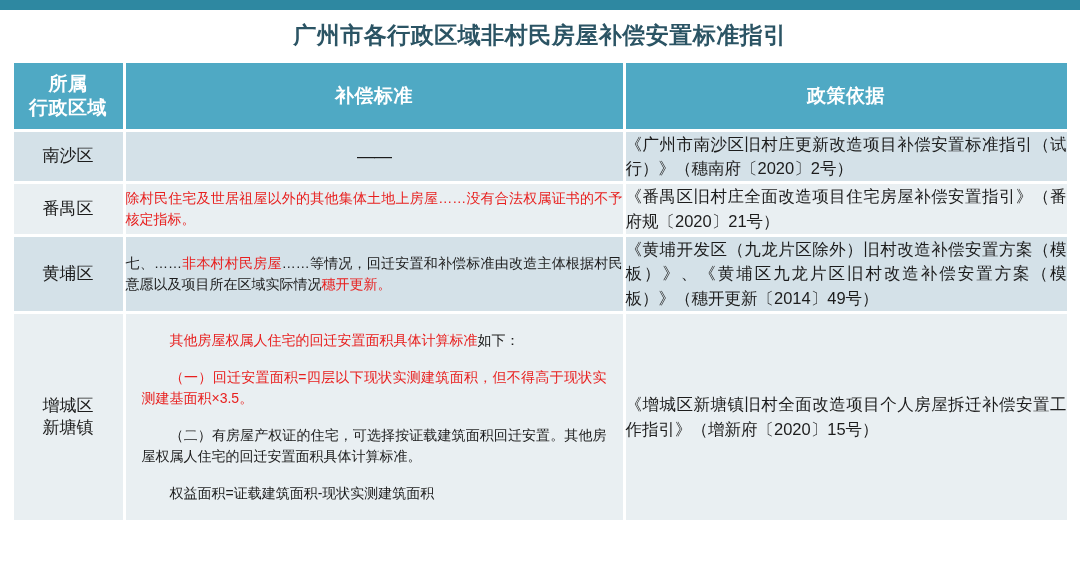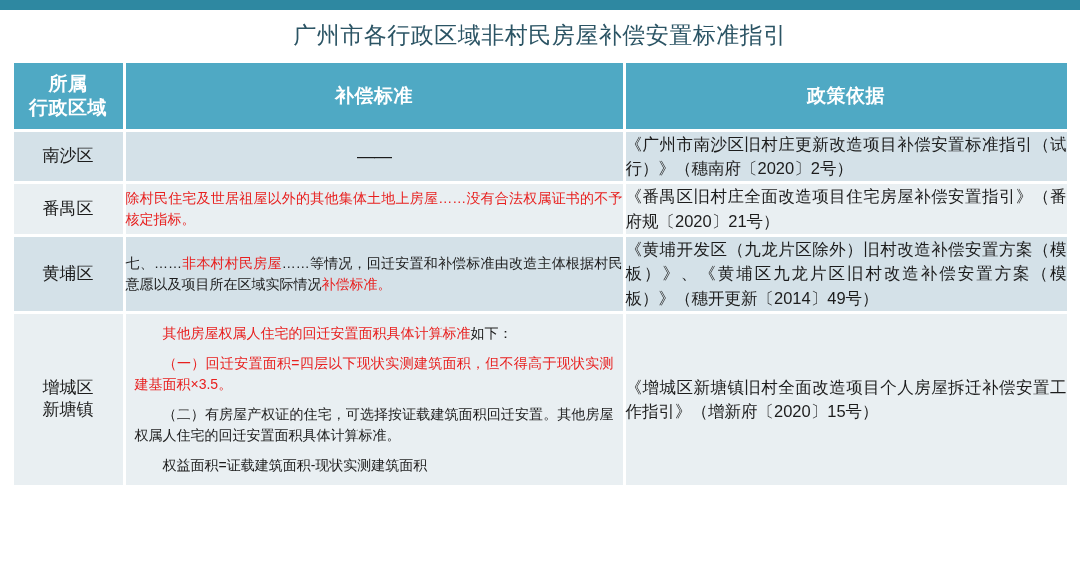--- a/index.html
+++ b/index.html
@@ -20,21 +20,21 @@
     box-sizing: border-box;
   }
   .top-bar {
     width: 100%;
     height: 10px;
     background: #2e88a1;
   }
   .doc-title {
     text-align: center;
     font-size: 23px;
-    font-weight: normal;
+    font-weight: bold;
     color: #2b5464;
     letter-spacing: 0.5px;
     padding: 12px 0 10px 0;
     line-height: 1.2;
   }
   table.std-table {
     width: 1056px;
     margin: 0 auto;
     border-collapse: separate;
     border-spacing: 3px 3px;
@@ -85,21 +85,21 @@
   td.cell-policy {
     font-size: 16.5px;
     color: #1c1c1c;
     line-height: 1.5;
     padding: 9px 12px 9px 14px;
     text-align: justify;
     margin-top: 40px;
   }
   .red { color: #e8201f; }
   .indent { display: inline-block; width: 2em; }
-  .para { margin: 9px; }
+  .para { margin: 16px; }
 </style>
 </head>
 <body>
 
 <div class="page">
 
   <div class="top-bar"></div>
 
   <div class="doc-title">广州市各行政区域非村民房屋补偿安置标准指引</div>
 
@@ -128,21 +128,21 @@
       </tr>
 
       <tr class="row-light">
         <td class="cell-region">番禺区</td>
         <td class="cell-standard"><span class="red">除村民住宅及世居祖屋以外的其他集体土地上房屋……没有合法权属证书的不予核定指标。</span></td>
         <td class="cell-policy">《番禺区旧村庄全面改造项目住宅房屋补偿安置指引》（番府规〔2020〕21号）</td>
       </tr>
 
       <tr class="row-shade">
         <td class="cell-region">黄埔区</td>
-        <td class="cell-standard"><span>七、……</span><span class="red">非本村村民房屋</span><span>……等情况，回迁安置和补偿标准由改造主体根据村民意愿以及项目所在区域实际情况</span><span class="red">补偿标准。</span></td>
+        <td class="cell-standard"><span>七、……</span><span class="red">非本村村民房屋</span><span>……等情况，回迁安置和补偿标准由改造主体根据村民意愿以及项目所在区域实际情况</span><span class="red">穗开更新。</span></td>
         <td class="cell-policy">《黄埔开发区（九龙片区除外）旧村改造补偿安置方案（模板）》、《黄埔区九龙片区旧村改造补偿安置方案（模板）》（穗开更新〔2014〕49号）</td>
       </tr>
 
       <tr class="row-light">
         <td class="cell-region">
           <div>增城区</div>
           <div>新塘镇</div>
         </td>
         <td class="cell-standard">
             <div class="para"><span class="indent"></span><span class="red">其他房屋权属人住宅的回迁安置面积具体计算标准</span><span>如下：</span></div>

